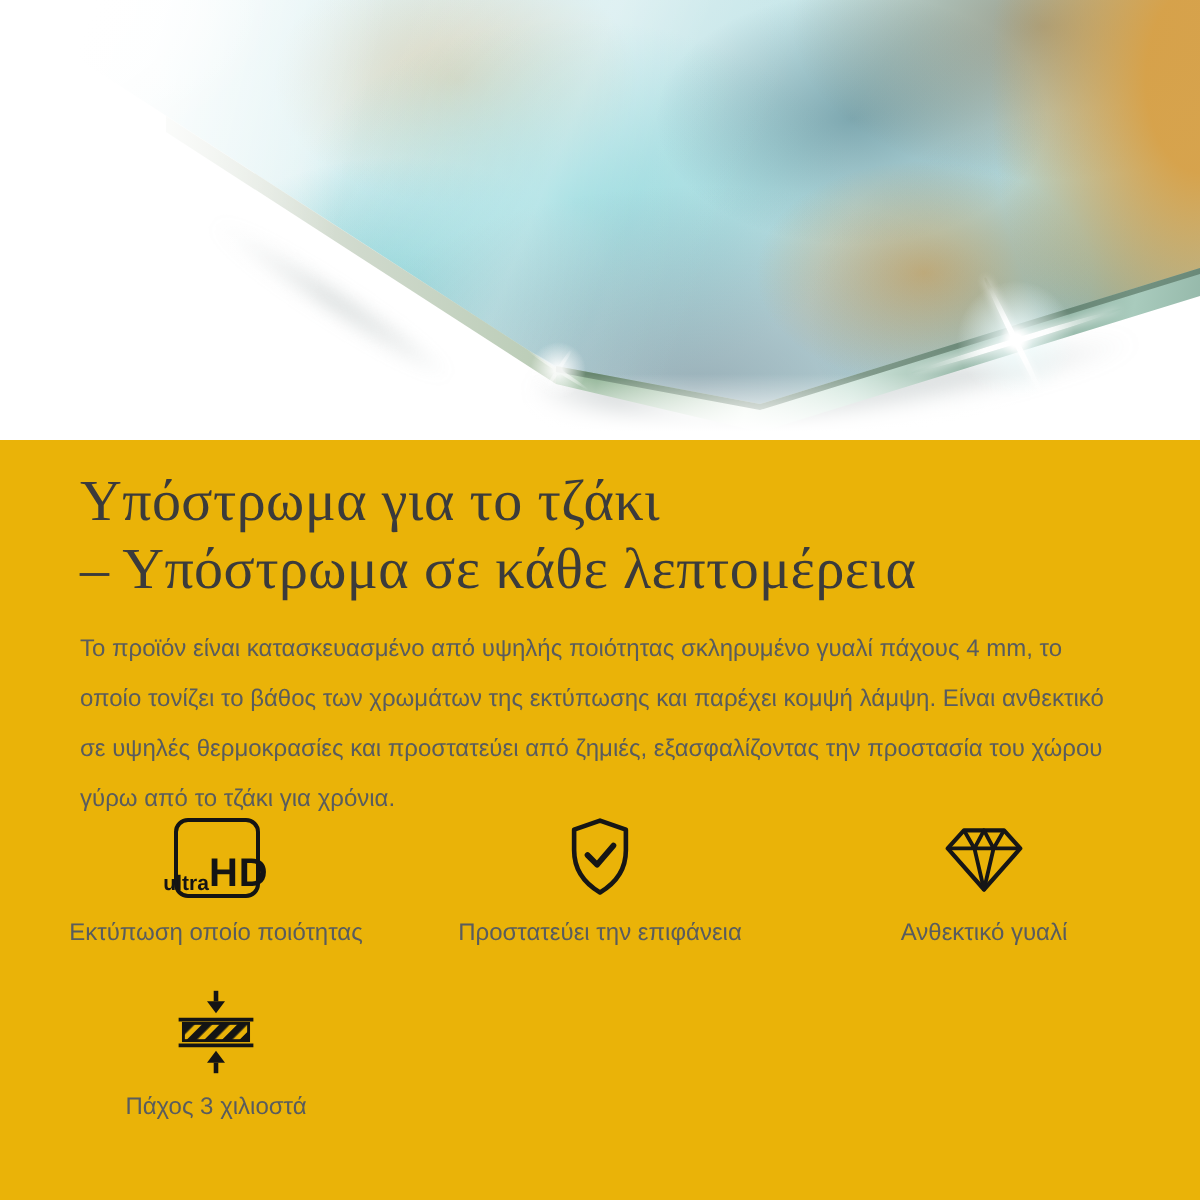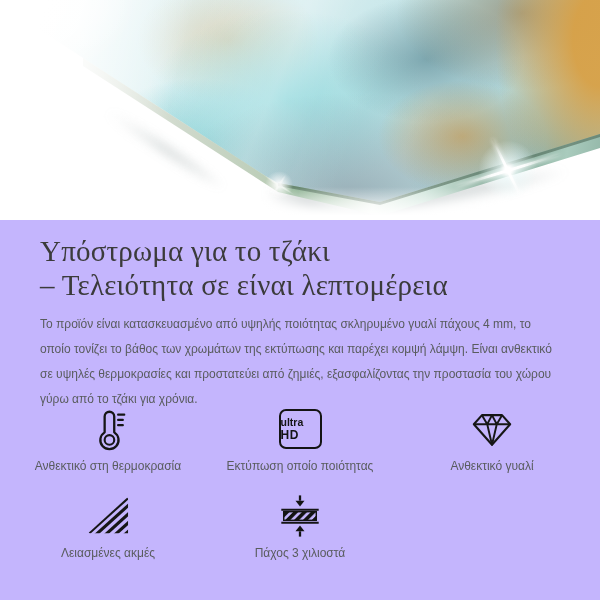--- a/index.html
+++ b/index.html
@@ -1,17 +1,17 @@
 <!DOCTYPE html>
 <html lang="el"><head>
 <meta charset="utf-8">
 <style>
   html,body{margin:0;padding:0;background:#fff;}
   body{width:600px;height:600px;overflow:hidden;font-family:"Liberation Sans","DejaVu Sans",sans-serif;}
-  .page{position:relative;width:600px;height:600px;background:#c4b5fd;}
+  .page{position:relative;width:600px;height:600px;background:#eab308;}
 
   
   .hero{position:relative;width:600px;height:220px;overflow:hidden;background:#fff;}
   .hero *{position:absolute;}
 
   .art{
     inset:0;
     clip-path:polygon(0px 0px,600px 0px,600px 135px,380px 203px,278px 184px,0px 4px);
     background:
       linear-gradient(112deg, rgba(255,255,255,0) 30%, rgba(255,255,255,0.28) 45%, rgba(255,255,255,0.06) 52%, rgba(255,255,255,0) 60%),
@@ -73,24 +73,24 @@
     font-weight:400;font-size:29px;line-height:34px;color:#3b3b3b;letter-spacing:.2px;}
   .desc{margin:10px 40px 0;max-width:522px;font-size:12px;line-height:25px;color:#595c5e;}
 
   
   .features{margin-top:-6px;padding:0 12px;display:grid;grid-template-columns:repeat(3,1fr);row-gap:20px;}
   .feature{display:flex;flex-direction:column;align-items:center;}
   .icon-box{height:46px;display:flex;align-items:center;justify-content:center;}
   .feature .label{margin-top:7px;font-size:12px;color:#595c5e;text-align:center;}
   .icon-box svg{display:block;}
   .uhd{width:39px;height:36px;border:2.5px solid #141414;border-radius:7px;
-    display:flex;flex-direction:column;align-items:flex-start;justify-content:center;
+    display:flex;flex-direction:row;align-items:flex-end;justify-content:center;
     color:#141414;font-weight:700;line-height:1;}
   .uhd .t{font-size:10.5px;}
-  .uhd .b{font-size:12px;margin-top:1px;letter-spacing:.5px;}
+  .uhd .b{font-size:20px;margin-top:1px;letter-spacing:.5px;}
 </style>
 </head>
 <body>
 
 <div class="page">
 
   <div class="hero">
     <div class="shadow-bottom"></div>
     <div class="shadow-corner"></div>
     <div class="shadow-left"></div>
@@ -100,76 +100,58 @@
     <div class="edge-line"></div>
     <div class="fade-left"></div>
     <div class="fade-corner"></div>
     <div class="fade-bottom"></div>
     <div class="sparkle2"></div>
     <div class="sparkle"></div>
   </div>
 
   <h1 class="heading">
     <span>Υπόστρωμα για το τζάκι</span><br>
-    <span>– Τελειότητα σε είναι λεπτομέρεια</span>
+    <span>– Υπόστρωμα σε κάθε λεπτομέρεια</span>
   </h1>
 
   <p class="desc">Το προϊόν είναι κατασκευασμένο από υψηλής ποιότητας σκληρυμένο γυαλί πάχους 4 mm, το οποίο τονίζει το βάθος των χρωμάτων της εκτύπωσης και παρέχει κομψή λάμψη. Είναι ανθεκτικό σε υψηλές θερμοκρασίες και προστατεύει από ζημιές, εξασφαλίζοντας την προστασία του χώρου γύρω από το τζάκι για χρόνια.</p>
 
   <div class="features">
 
-    <div class="feature">
-      <div class="icon-box">
-        <svg width="46" height="46" viewBox="0 0 48 48" fill="none">
-          <path d="M20.5 11 a5 5 0 0 1 10 0 V27.5 a9.5 9.5 0 1 1 -10 0 Z" stroke="#161616" stroke-width="2.4" stroke-linejoin="round"></path>
-          <circle cx="25.5" cy="35.4" r="5" stroke="#161616" stroke-width="2.2"></circle>
-          <path d="M34.5 9 h6.5 M34.5 14.5 h5 M34.5 20 h5" stroke="#161616" stroke-width="2.2" stroke-linecap="round"></path>
-        </svg>
-      </div>
-      <div class="label">Ανθεκτικό στη θερμοκρασία</div>
-    </div>
 
     <div class="feature">
       <div class="icon-box">
         <div class="uhd">
           <span class="t">ultra</span>
           <span class="b">HD</span>
         </div>
       </div>
       <div class="label">Εκτύπωση οποίο ποιότητας</div>
     </div>
 
+    <div class="feature">
+      <div class="icon-box">
+        <svg width="46" height="46" viewBox="0 0 48 48" fill="none">
+          <path d="M24 4.5 L37.5 9.2 V20 C37.5 30.5 31.5 37.6 24 42 C16.5 37.6 10.5 30.5 10.5 20 V9.2 Z" stroke="#161616" stroke-width="2.4" stroke-linejoin="round"></path>
+          <path d="M17.5 22.5 L22.5 27.5 L31 17.5" stroke="#161616" stroke-width="3" stroke-linecap="round" stroke-linejoin="round"></path>
+        </svg>
+      </div>
+      <div class="label">Προστατεύει την επιφάνεια</div>
+    </div>
 
     <div class="feature">
       <div class="icon-box">
         <svg width="46" height="42" viewBox="0 0 48 44" fill="none">
           <path d="M13.5 7.5 H34.5 L43 17 L24 38.5 L5 17 Z" stroke="#161616" stroke-width="2.2" stroke-linejoin="round"></path>
           <path d="M5 17 H43 M13.5 7.5 L19 17 L24 7.5 L29 17 L34.5 7.5 M19 17 L24 38.5 L29 17" stroke="#161616" stroke-width="2" stroke-linejoin="round"></path>
         </svg>
       </div>
       <div class="label">Ανθεκτικό γυαλί</div>
     </div>
 
-    <div class="feature">
-      <div class="icon-box">
-        <svg width="44" height="44" viewBox="0 0 48 48" fill="none">
-          <clipPath id="striclip">
-              <path d="M2 43 L46 43 L46 3 Z"></path>
-            </clipPath>
-          <g clip-path="url(#striclip)" stroke="#161616">
-            <line x1="3" y1="42" x2="45" y2="4" stroke-width="4.4"></line>
-            <line x1="7.7" y1="47.2" x2="49.7" y2="9.2" stroke-width="3.4"></line>
-            <line x1="12.4" y1="52.4" x2="54.4" y2="14.4" stroke-width="3.4"></line>
-            <line x1="17.1" y1="57.6" x2="59.1" y2="19.6" stroke-width="3.4"></line>
-            <line x1="21.8" y1="62.8" x2="63.8" y2="24.8" stroke-width="3.4"></line>
-          </g>
-        </svg>
-      </div>
-      <div class="label">Λειασμένες ακμές</div>
-    </div>
 
     <div class="feature">
       <div class="icon-box">
         <svg width="46" height="46" viewBox="0 0 48 48" fill="none">
           <defs>
             <pattern id="hpat" width="6.5" height="6.5" patternTransform="rotate(45)" patternUnits="userSpaceOnUse">
               <rect width="3.8" height="6.5" fill="#141414"></rect>
             </pattern>
           </defs>
           <rect x="7" y="19.5" width="34" height="9" fill="url(#hpat)" stroke="#141414" stroke-width="1.5"></rect>

